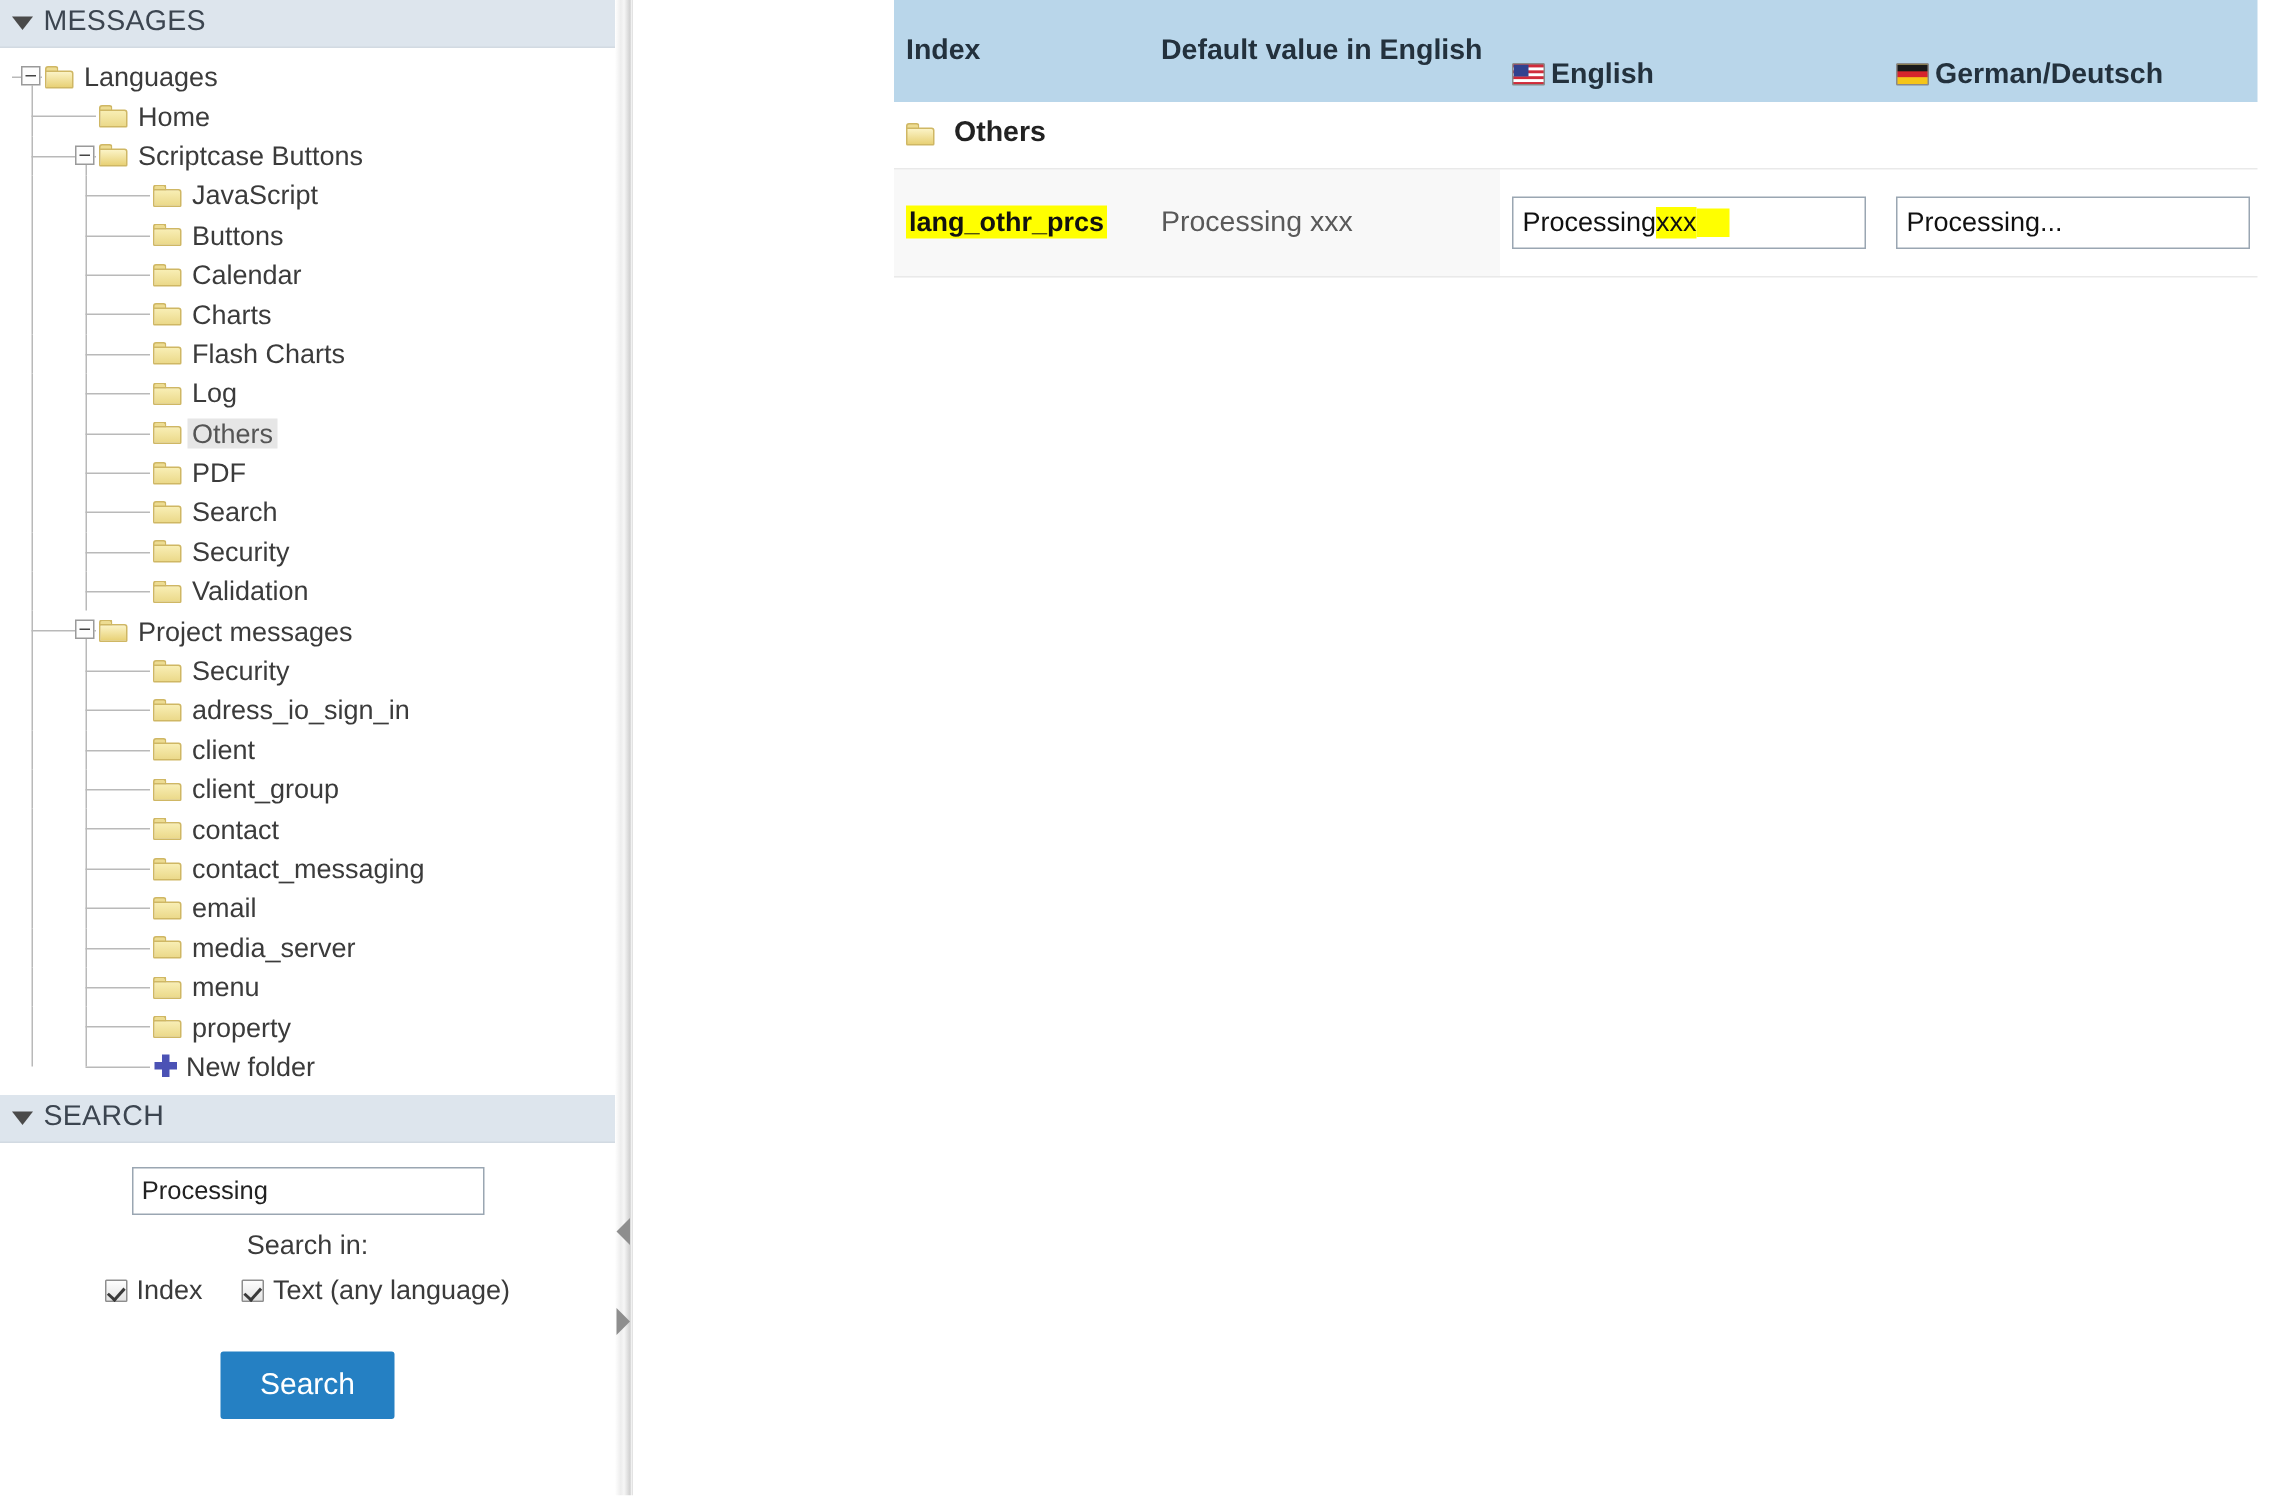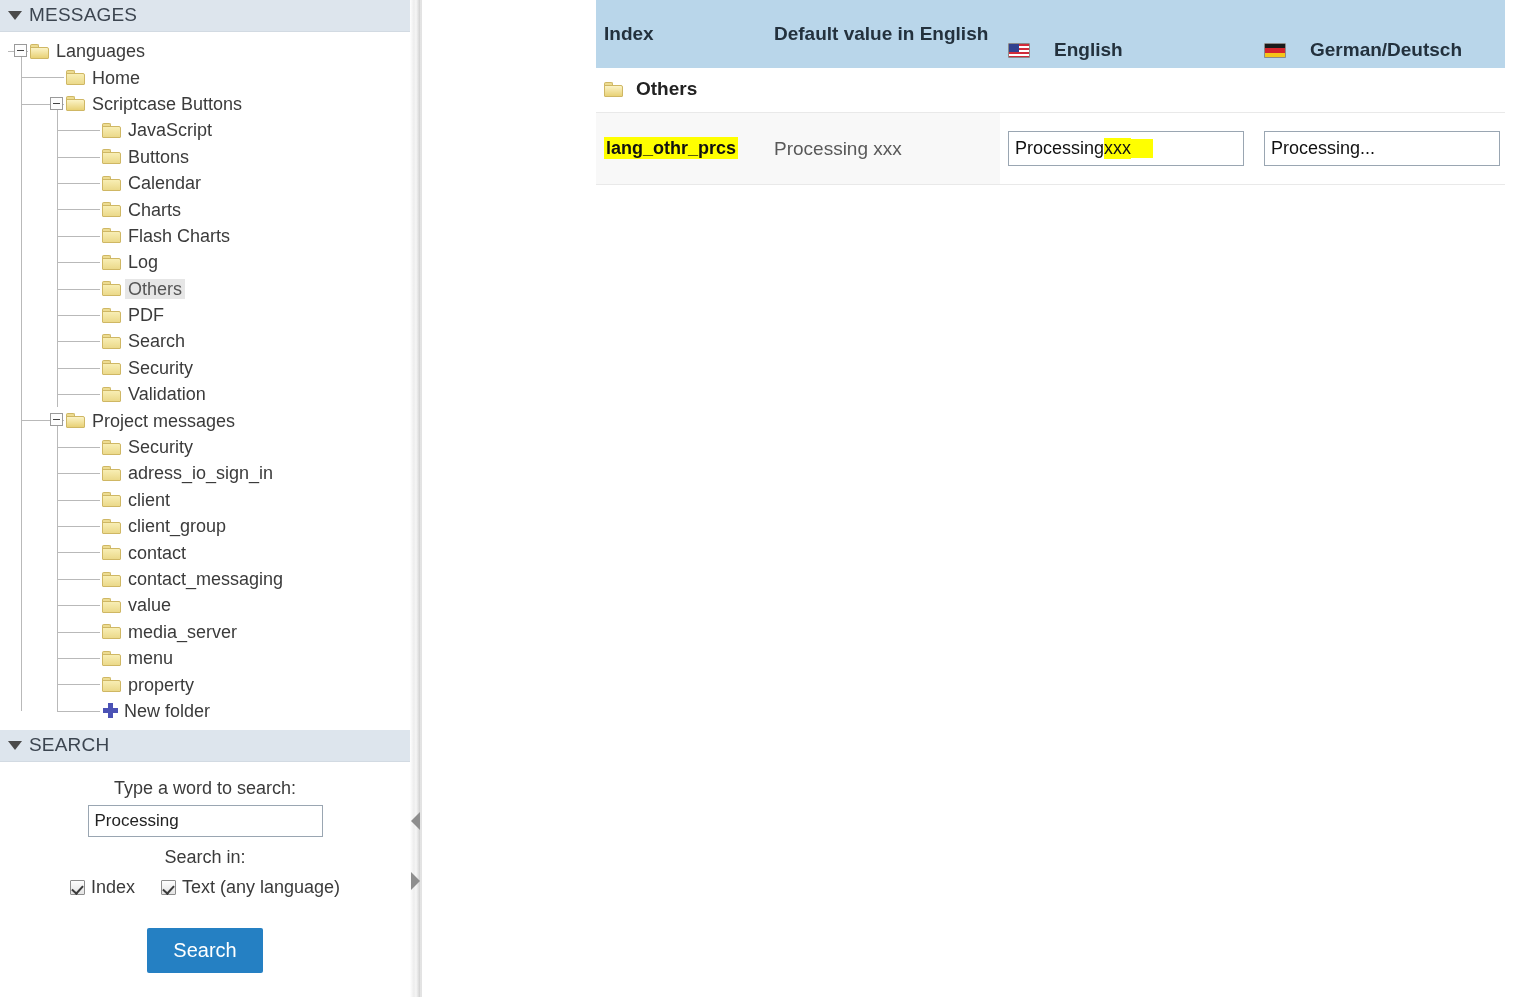--- a/index.html
+++ b/index.html
@@ -188,21 +188,21 @@
     background: #b9d6ea;
     color: #23313d;
     font-size: 19px;
     font-weight: bold;
     text-align: left;
     padding: 0 0 0 8px;
     height: 68px;
     vertical-align: middle;
     white-space: nowrap;
   }
-  .th-flag { display: inline-flex; align-items: center; gap: 24px; margin-top: 34px; }
+  .th-flag { display: inline-flex; align-items: center; gap: 4px; margin-top: 34px; }
 
   
   .flag { width: 22px; height: 15px; flex: none; display: inline-block;
           border: 1px solid #8a8a8a; position: relative; overflow: hidden;
           vertical-align: middle; border-radius: 1px; }
   .flag.us { background: repeating-linear-gradient(
         to bottom, #d02b3a 0 2px, #ffffff 2px 4px ); }
   .flag.us:after {
     content: ""; position: absolute; left: 0; top: 0;
     width: 10px; height: 8px; background: #31418f;
@@ -522,21 +522,21 @@
         <div class="tnode">
           <div class="guides" style="width: 102px;">
             <span class="vline" style="left: 21px;"></span>
             <span class="vline" style="left: 57px;"></span>
             <span class="hline" style="left: 57px; width: 43px;"></span>
           </div>
           <span class="folder">
             <span class="ftab"></span>
             <span class="fbody"></span>
           </span>
-          <span class="tlabel">value</span>
+          <span class="tlabel">email</span>
         </div>
         <div class="tnode">
           <div class="guides" style="width: 102px;">
             <span class="vline" style="left: 21px;"></span>
             <span class="vline" style="left: 57px;"></span>
             <span class="hline" style="left: 57px; width: 43px;"></span>
           </div>
           <span class="folder">
             <span class="ftab"></span>
             <span class="fbody"></span>
@@ -577,21 +577,20 @@
           <span class="tlabel">New folder</span>
         </div>
       </div>
 
     <div id="searchpanel">
       <div class="panel-header">
         <span class="caret"></span>
         <span class="ptitle">SEARCH</span>
       </div>
       <div class="search-body">
-        <div class="search-label">Type a word to search:</div>
         <input class="search-input" type="text" value="Processing" style="">
         <div class="search-in-label">Search in:</div>
         <div class="cbrow">
           <label class="cbitem">
             <span class="cbox"></span>
             <span>Index</span>
           </label>
           <label class="cbitem">
             <span class="cbox"></span>
             <span>Text (any language)</span>

